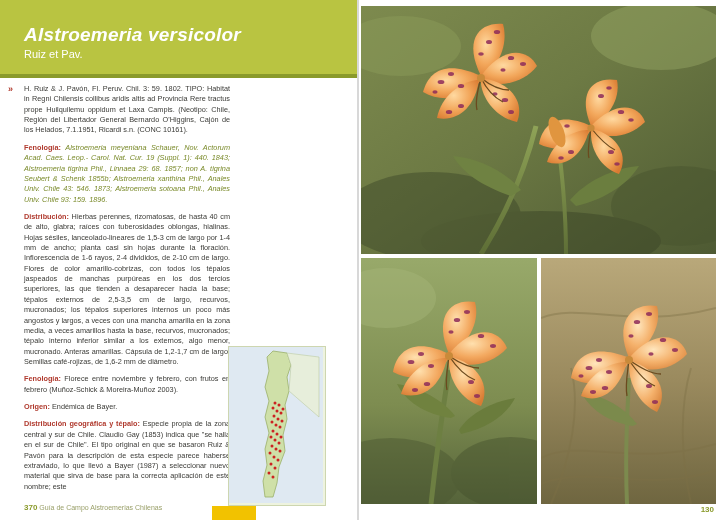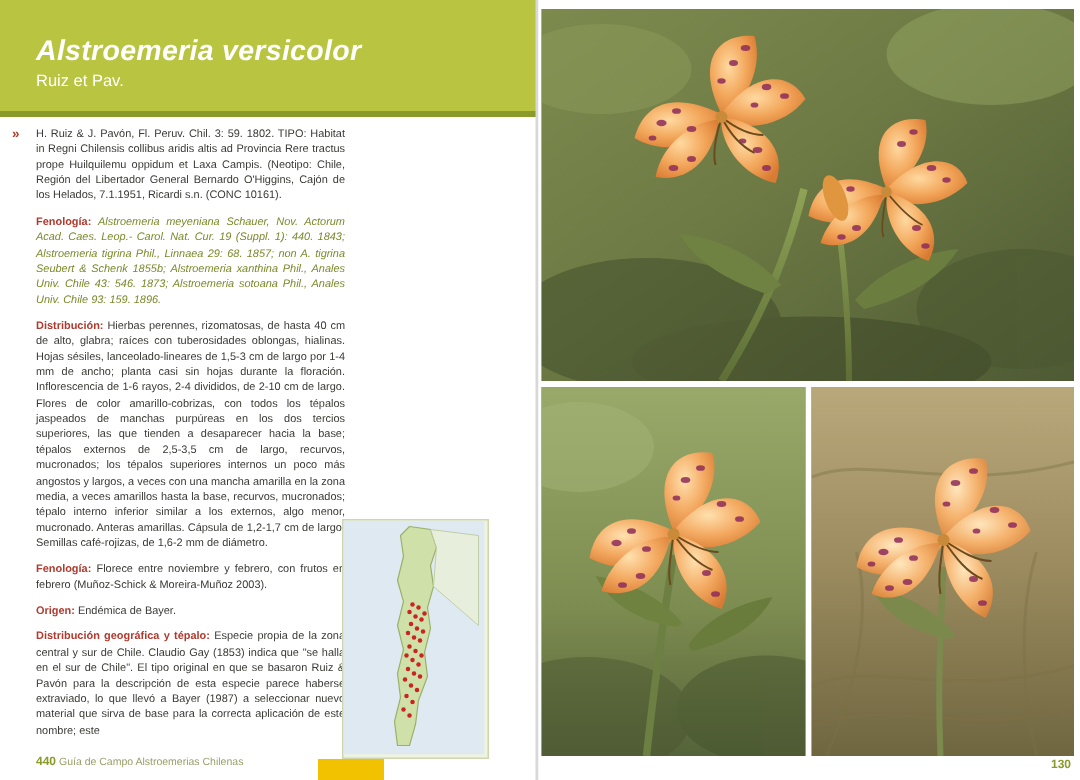--- a/index.html
+++ b/index.html
@@ -158,21 +158,21 @@
             <circle cx="54" cy="62" r="1.5"></circle>
               <circle cx="53" cy="74" r="1.5"></circle>
             <circle cx="52" cy="90" r="1.5"></circle>
               <circle cx="51" cy="104" r="1.5"></circle>
           </g>
         </svg>
       </div>
     </div>
 
     <div class="pg-left">
-      <b>440</b>
+      <b>370</b>
       <span>Guía de Campo Alstroemerias Chilenas</span>
     </div>
     <div class="yellow-tab"></div>
   </div>
 
   <div class="gutter"></div>
 
   <div class="right-page"></div>
 
   <div class="photo photo-top">

